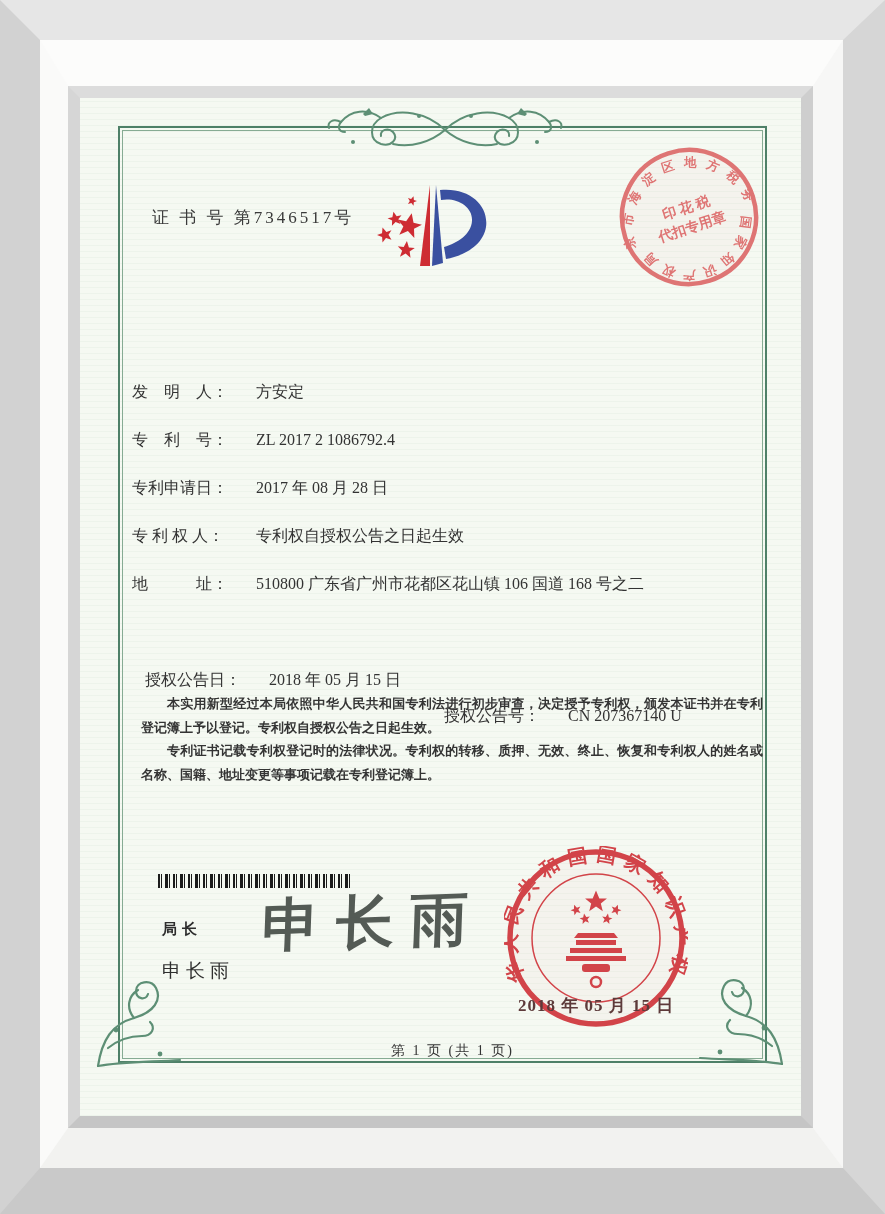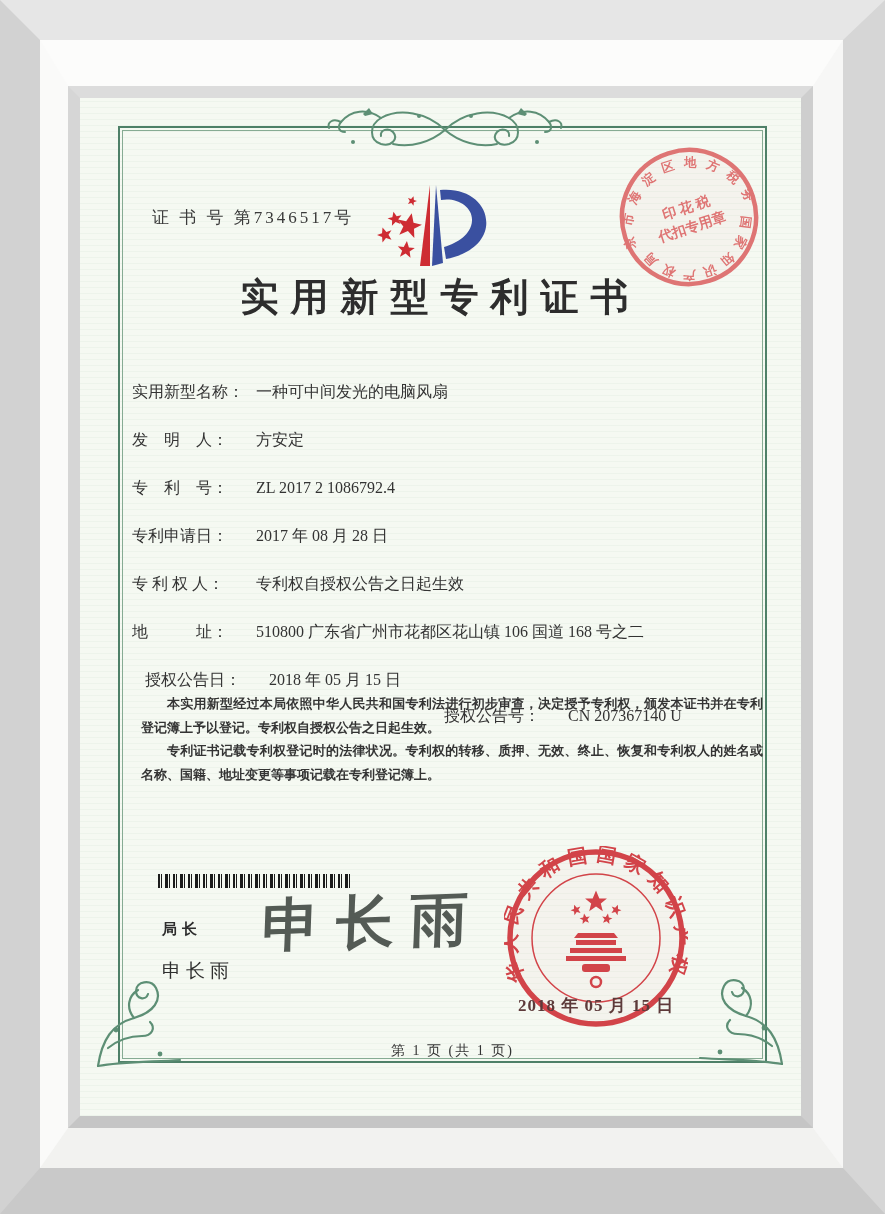--- a/index.html
+++ b/index.html
@@ -191,27 +191,22 @@
             <use href="#star" transform="translate(33,59) scale(0.8) rotate(-18)"></use>
             <use href="#star" transform="translate(54,74) scale(0.9) rotate(6)"></use>
             <path d="M78,9 L68,90 L78,90 Z"></path>
           </g>
           <g fill="#3a50a0">
             <path d="M84,9 L80,90 L91,87 Z"></path>
             <path d="M88,14 C118,11 137,30 134,51 C131,70 111,80 94,83 L92,71 C106,67 119,58 120,45 C121,30 104,21 89,24 Z"></path>
           </g>
         </svg>
 
-        <div class="title">实用新型专利证书</div>
 
         <div class="fields">
-          <div class="field-row">
-            <span class="field-label">实用新型名称：</span>
-            <span class="field-value">一种可中间发光的电脑风扇</span>
-          </div>
           <div class="field-row">
             <span class="field-label">发　明　人：</span>
             <span class="field-value">方安定</span>
           </div>
           <div class="field-row">
             <span class="field-label">专　利　号：</span>
             <span class="field-value">ZL 2017 2 1086792.4</span>
           </div>
           <div class="field-row">
             <span class="field-label">专利申请日：</span>

